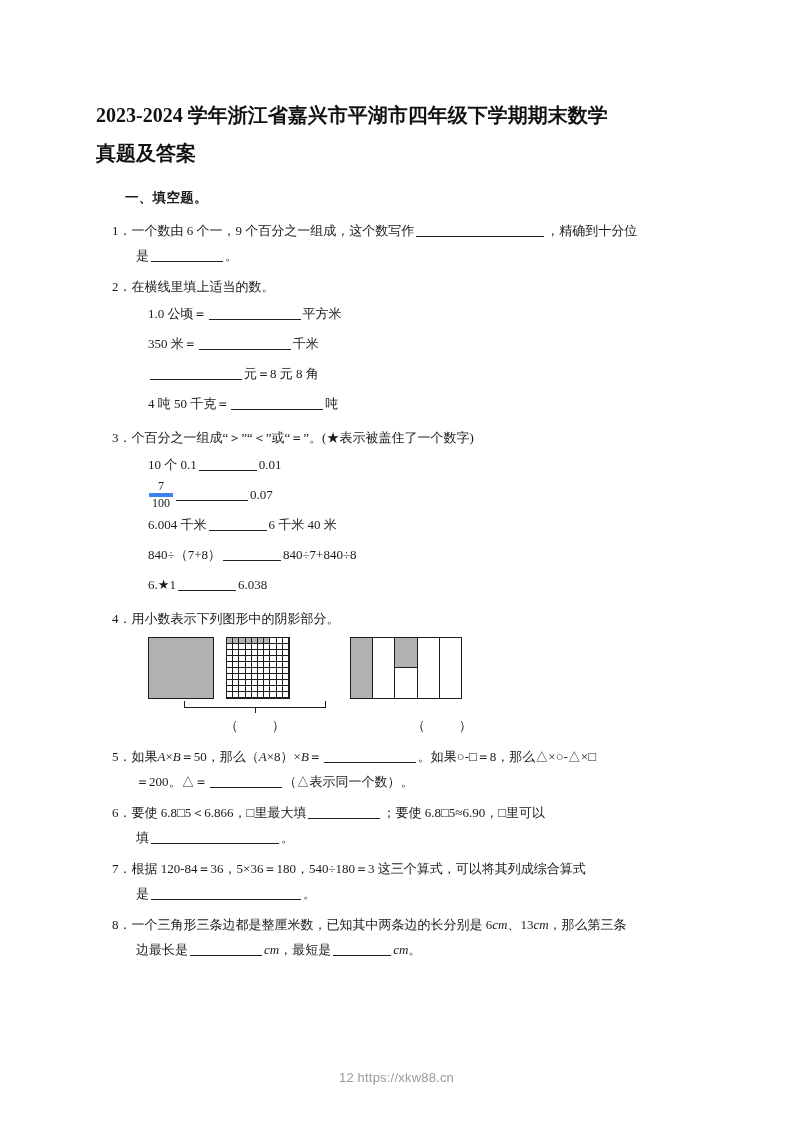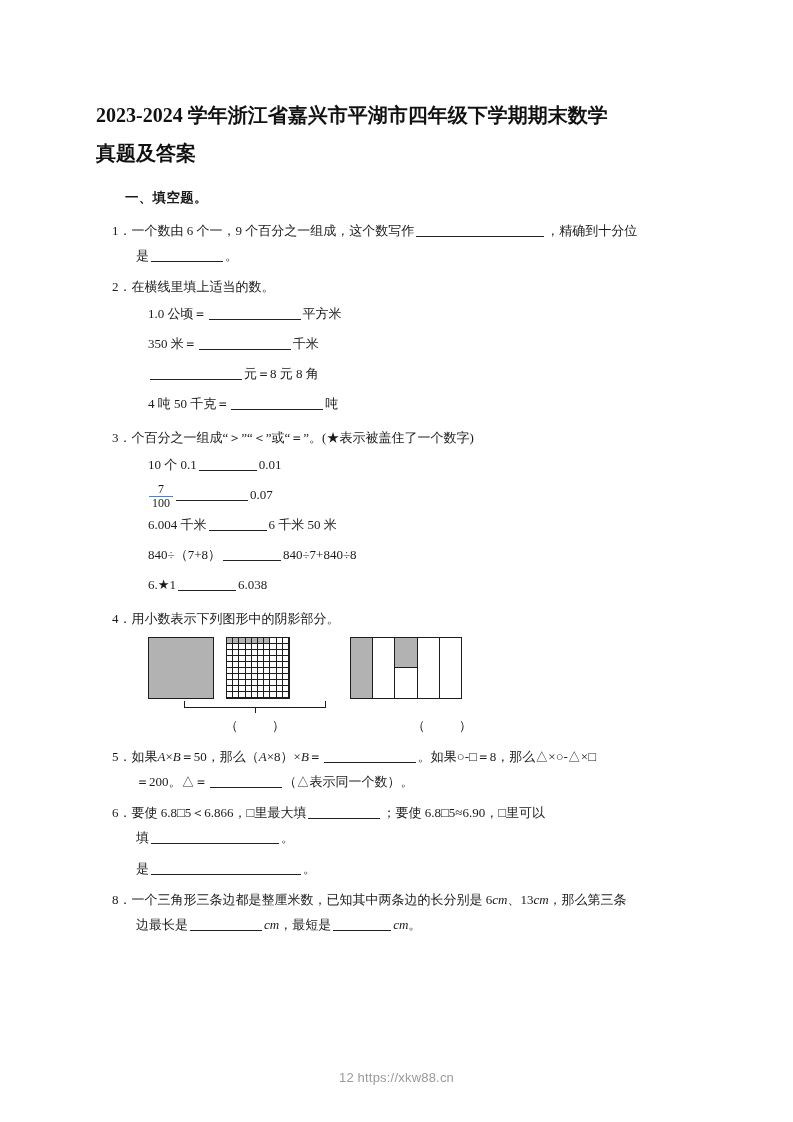--- a/index.html
+++ b/index.html
@@ -58,21 +58,21 @@
 
   .frac {
     display:inline-block;
     vertical-align:-8px;
     text-align:center;
     line-height:1.05;
     margin:0 1px;
     font-size:12px;
   }
   .frac .num { display:block; padding:0 3px; }
-  .frac .den { display:block; border-top:1px solid #3b82f6; padding:0 3px; }
+  .frac .den { display:block; border-top:4px solid #3b82f6; padding:0 3px; }
 
   
   .figwrap { padding-left:36px; margin-top:6px; }
   .figrow { display:flex; align-items:flex-start; gap:60px; }
   .figgroupA { display:flex; align-items:flex-start; }
   .sq-solid {
     width:66px; height:62px;
     background:#b2b2b2;
     border:1px solid #1c1c1c;
     box-sizing:border-box;
@@ -190,21 +190,21 @@
       <span class="q-line">
         <span class="q-num">3．</span><span>个百分之一组成“＞”“＜”或“＝”。(★表示被盖住了一个数字)</span>
       </span>
       <span class="sub">
         <span>10 个 0.1</span><span class="blank b-sm"></span><span>0.01</span>
       </span>
       <span class="sub">
         <span class="frac"><span class="num">7</span><span class="den">100</span></span><span class="blank b-md"></span><span>0.07</span>
       </span>
       <span class="sub">
-        <span>6.004 千米</span><span class="blank b-sm"></span><span>6 千米 50 米</span>
+        <span>6.004 千米</span><span class="blank b-sm"></span><span>6 千米 40 米</span>
       </span>
       <span class="sub">
         <span>840÷（7+8）</span><span class="blank b-sm"></span><span>840÷7+840÷8</span>
       </span>
       <span class="sub">
         <span>6.★1</span><span class="blank b-sm"></span><span>6.038</span>
       </span>
     </div>
 
     <div class="q">
@@ -364,20 +364,23 @@
     <div class="q">
       <span class="q-line">
         <span class="q-num">6．</span><span>要使 6.8□5＜6.866，□里最大填</span><span class="blank b-md"></span><span>；要使 6.8□5≈6.90，□里可以</span>
       </span>
       <span class="indent">
         <span>填</span><span class="blank b-xl"></span><span>。</span>
       </span>
     </div>
 
     <div class="q">
+      <span class="q-line">
+        <span class="q-num">7．</span><span>根据 120‑84＝36，5×36＝180，540÷180＝3 这三个算式，可以将其列成综合算式</span>
+      </span>
       <span class="indent">
         <span>是</span><span class="blank b-xxl"></span><span>。</span>
       </span>
     </div>
 
     <div class="q">
       <span class="q-line">
         <span class="q-num">8．</span><span>一个三角形三条边都是整厘米数，已知其中两条边的长分别是 6</span><span class="ital">cm</span><span>、13</span><span class="ital">cm</span><span>，那么第三条</span>
       </span>
       <span class="indent">

